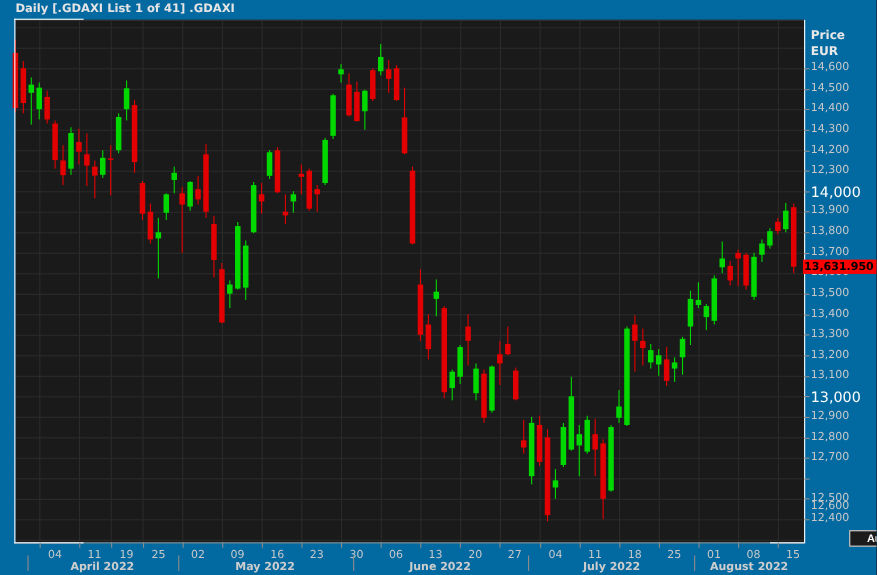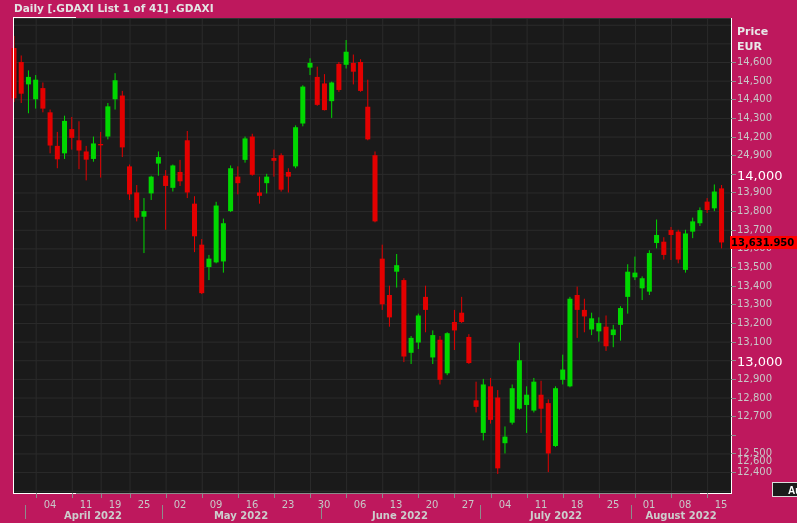--- a/index.html
+++ b/index.html
@@ -1,18 +1,18 @@
 <!DOCTYPE html>
 <html><head>
 <meta charset="utf-8">
 <style>
   html,body{margin:0;padding:0;background:#101010;}
   .screen{
     position:relative;width:797px;height:523px;overflow:hidden;
-    background:#be185d;
+    background:#0369a1;
     font-family:"DejaVu Sans",sans-serif;
     -webkit-font-smoothing:antialiased;
   }
   .title{
     position:absolute;left:14px;top:2px;
     font-size:10.5px;font-weight:bold;color:#e4e4e4;letter-spacing:0;
   }
   .range{
     position:absolute;right:3px;top:2px;
     font-size:10.5px;font-weight:600;color:#e4e4e4;
@@ -327,21 +327,21 @@
       <div class="plabel" style="top: 56px;">14,600</div>
       <div class="ptick" style="top: 81px;"></div>
       <div class="plabel" style="top: 75px;">14,500</div>
       <div class="ptick" style="top: 99px;"></div>
       <div class="plabel" style="top: 93px;">14,400</div>
       <div class="ptick" style="top: 118px;"></div>
       <div class="plabel" style="top: 112px;">14,300</div>
       <div class="ptick" style="top: 137px;"></div>
       <div class="plabel" style="top: 131px;">14,200</div>
       <div class="ptick" style="top: 155px;"></div>
-      <div class="plabel" style="top: 149px;">24,900</div>
+      <div class="plabel" style="top: 149px;">12,300</div>
       <div class="ptick" style="top: 174px;"></div>
       <div class="plabel bold" style="top: 168px;">14,000</div>
       <div class="ptick" style="top: 192px;"></div>
       <div class="plabel" style="top: 186px;">13,900</div>
       <div class="ptick" style="top: 211px;"></div>
       <div class="plabel" style="top: 205px;">13,800</div>
       <div class="ptick" style="top: 230px;"></div>
       <div class="plabel" style="top: 224px;">13,700</div>
       <div class="ptick" style="top: 248px;"></div>
       <div class="plabel" style="top: 242px;">13,600</div>

